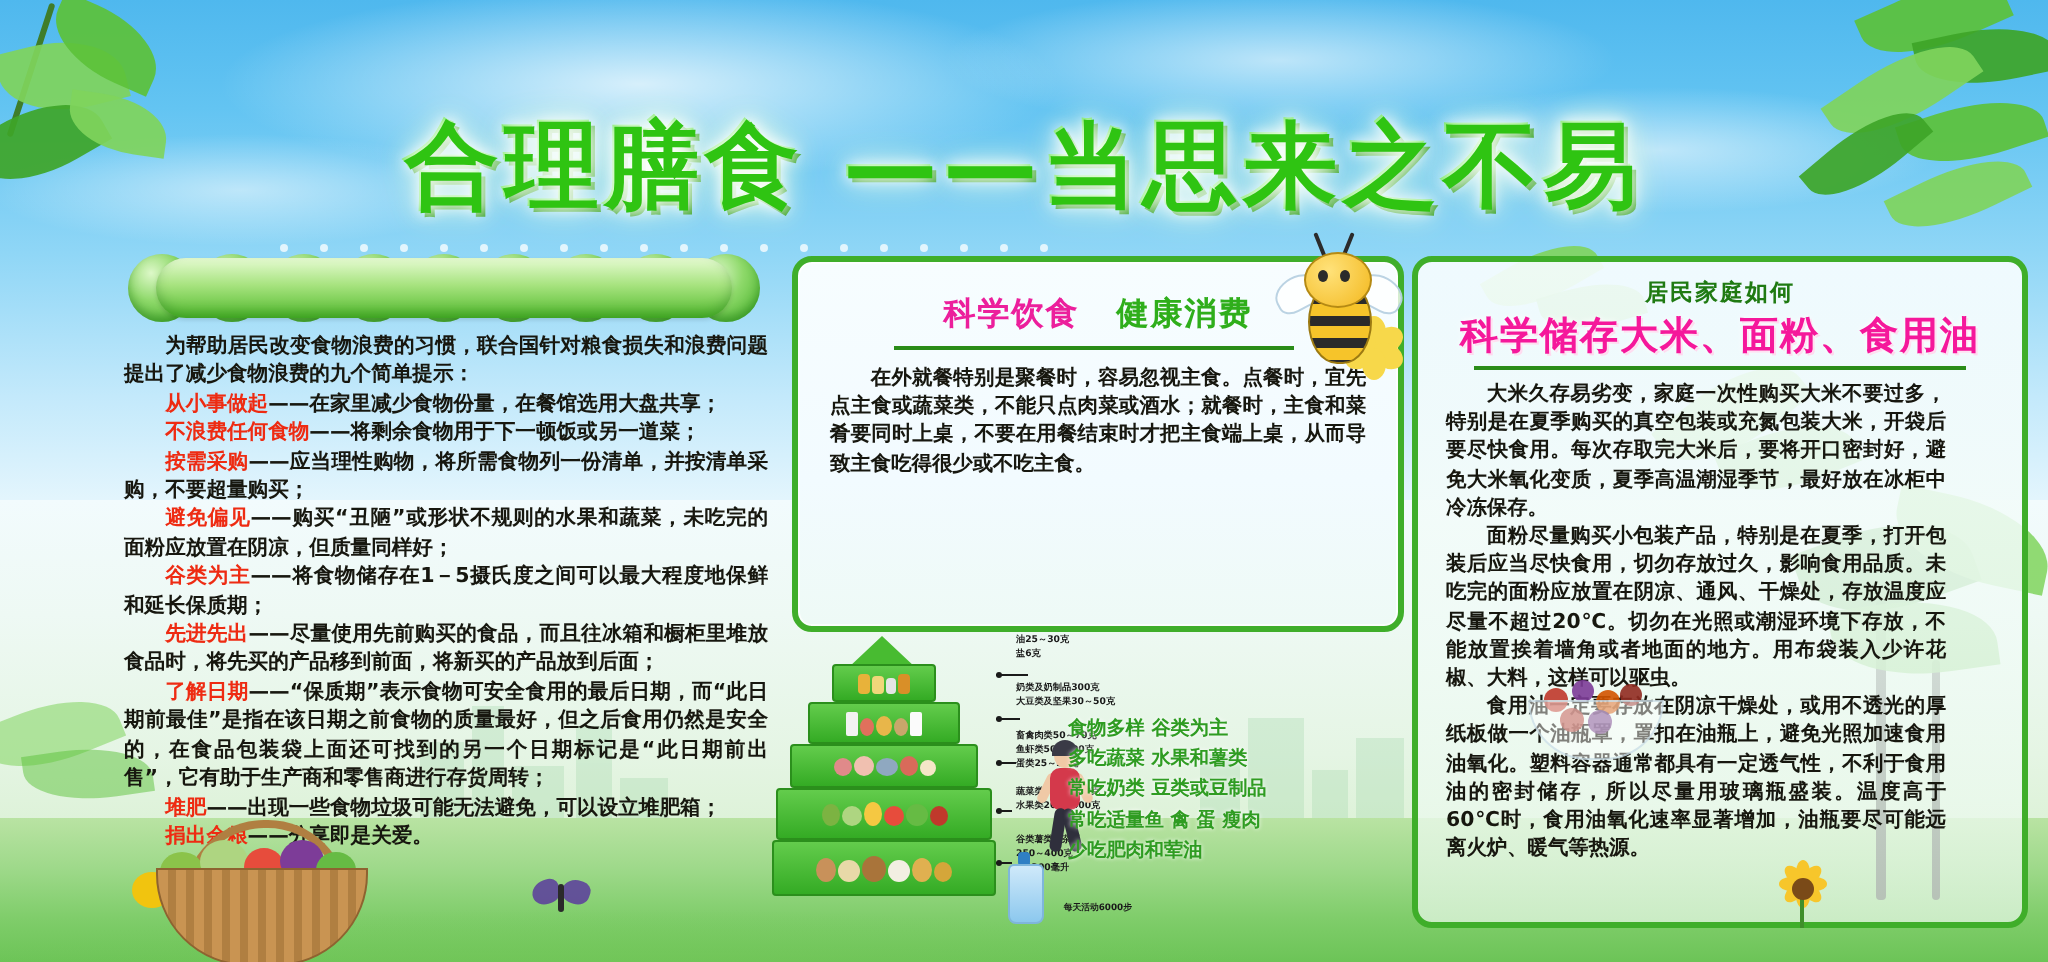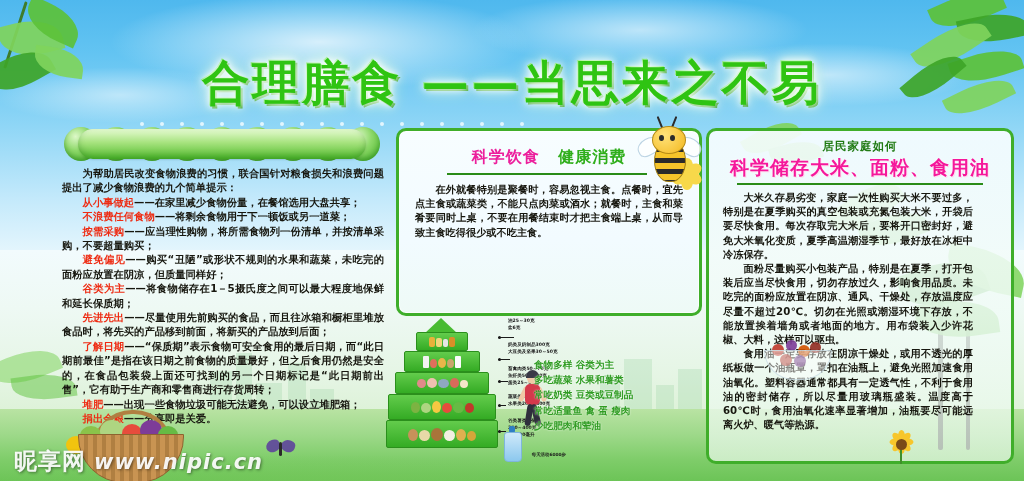--- a/index.html
+++ b/index.html
@@ -552,17 +552,14 @@
     <div class="pet" style="transform:rotate(90deg)"></div>
     <div class="pet" style="transform:rotate(135deg)"></div>
     <div class="pet" style="transform:rotate(180deg)"></div>
     <div class="pet" style="transform:rotate(225deg)"></div>
     <div class="pet" style="transform:rotate(270deg)"></div>
     <div class="pet" style="transform:rotate(315deg)"></div>
     <div class="stm"></div>
     <div class="ctr"></div>
   </div>
 
-  <div class="wm">
-    <span>昵享网</span><span class="site">www.nipic.cn</span>
-  </div>
 
 </div>
 
 </body></html>

